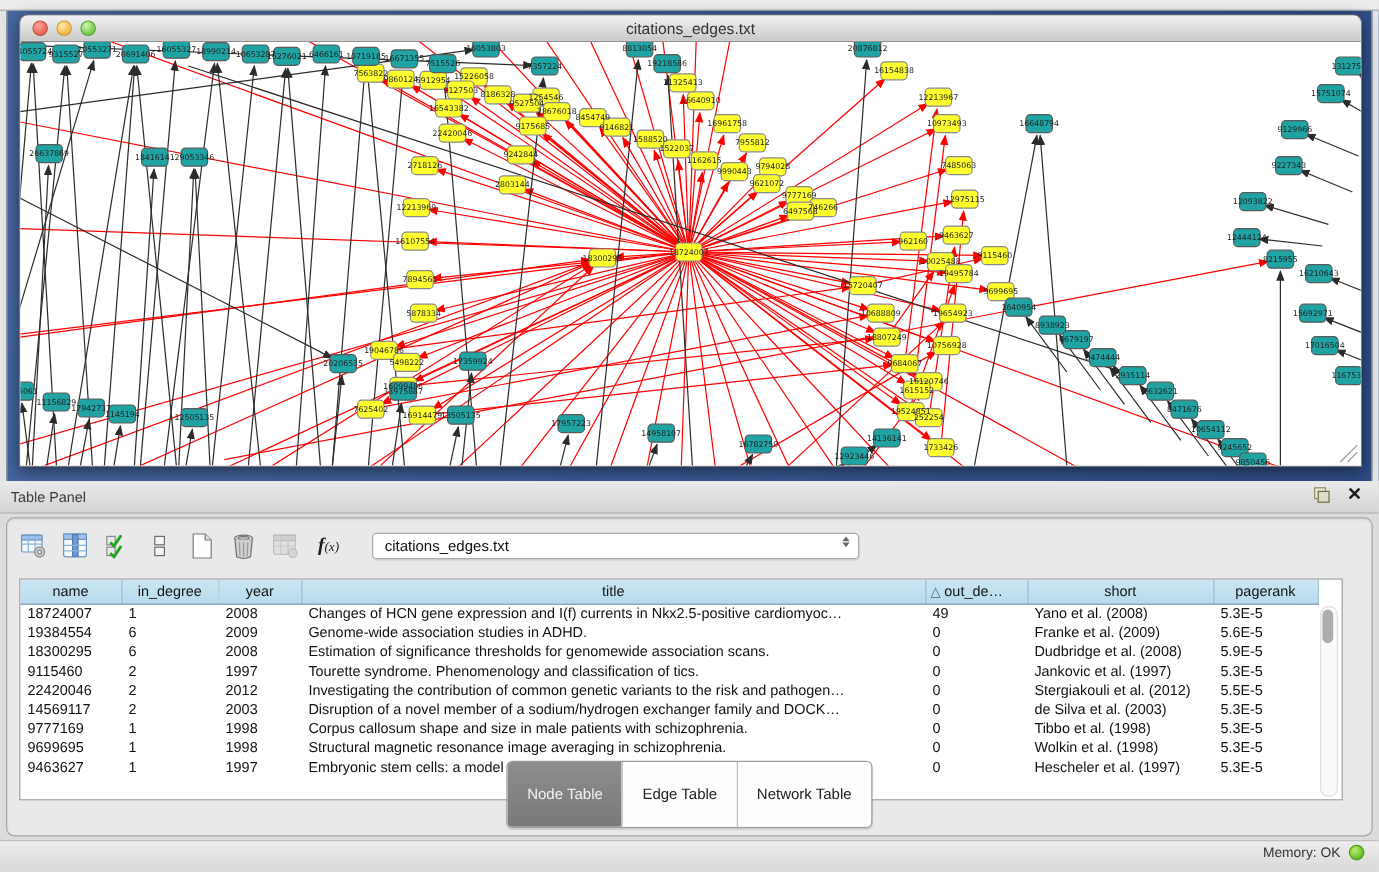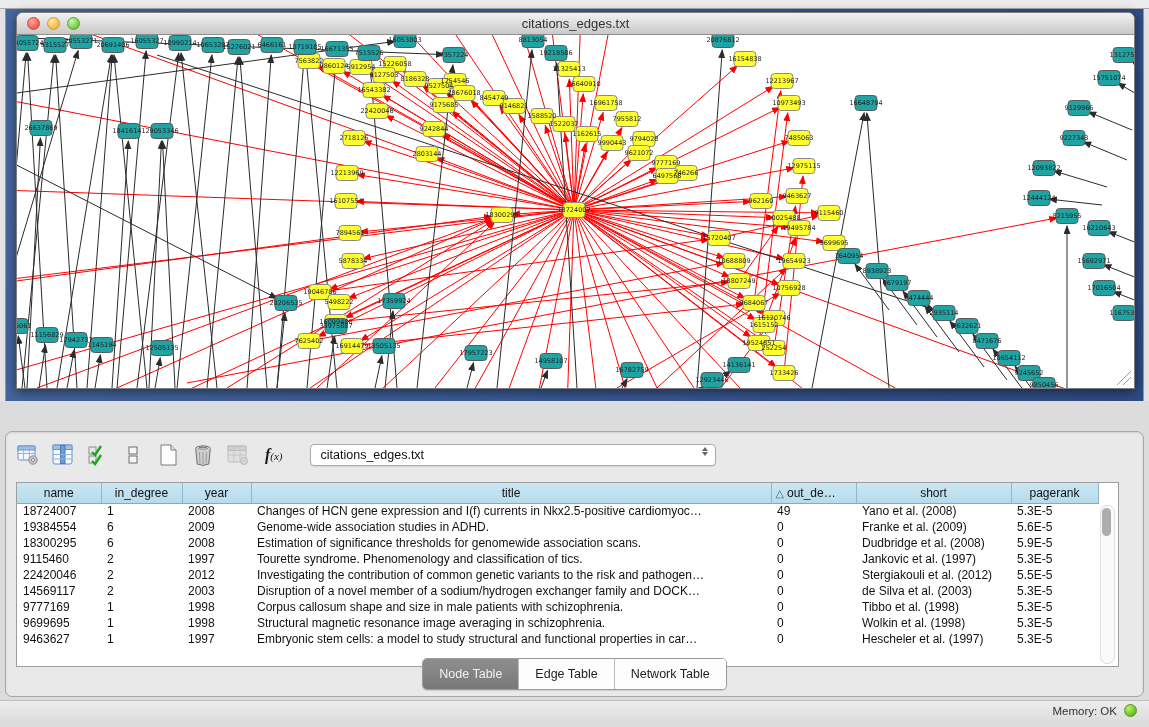--- a/index.html
+++ b/index.html
@@ -69,21 +69,21 @@
   table.grid td{height:16px;padding:0 4px 0 6px;white-space:nowrap;overflow:hidden;
                 text-overflow:clip;box-sizing:border-box;}
   .sort-tri{color:#3D6A84;font-size:11px;margin-right:3px;}
   .vscroll{position:absolute;right:3px;top:22px;bottom:2px;width:13px;background:#FAFAFA;
            border:1px solid #DDD;border-radius:7px;}
   .vthumb{position:absolute;left:1px;top:2px;width:9px;height:28px;background:#ADADAD;border-radius:5px;}
 
   .tabstrip{position:absolute;left:0;right:0;bottom:6px;display:flex;justify-content:center;}
   .segmented{display:flex;border:1px solid #9B9B9B;border-radius:5px;overflow:hidden;
              background:#FFF;box-shadow:0 1px 1px rgba(0,0,0,.12);}
-  .seg{height:22px;line-height:22px;font-size:12.5px;color:#222;padding:4px 16px;background:#FDFDFD;}
+  .seg{height:22px;line-height:22px;font-size:12.5px;color:#222;padding:16px 16px;background:#FDFDFD;}
   .seg + .seg{border-left:1px solid #B9B9B9;}
   .seg.active{background:linear-gradient(#8E8E8E,#787878);color:#F2F2F2;}
 
   .statusbar{position:absolute;left:0;top:700px;width:1149px;height:20px;
              background:linear-gradient(#EDEDED,#DEDEDE);border-top:1px solid #BEBEBE;
              display:flex;align-items:center;justify-content:flex-end;gap:7px;
              padding-right:12px;box-sizing:border-box;}
   .mem-label{font-size:11.5px;color:#333;}
   .mem-dot{width:13px;height:13px;border-radius:50%;
            background:radial-gradient(circle at 35% 30%,#B9EF6F,#6DC229 65%,#569A1D);
@@ -536,20 +536,30 @@
           <text x="1077" y="228.2" text-anchor="middle" font-size="6.5" fill="#222" font-family="&quot;DejaVu Sans&quot;,sans-serif">15692971</text>
           <text x="1087" y="255.2" text-anchor="middle" font-size="6.5" fill="#222" font-family="&quot;DejaVu Sans&quot;,sans-serif">17016504</text>
           <text x="1107" y="280.2" text-anchor="middle" font-size="6.5" fill="#222" font-family="&quot;DejaVu Sans&quot;,sans-serif">1167534</text>
           <line x1="1100" y1="350" x2="1114" y2="336" stroke="#9A9A9A" stroke-width="1"></line>
           <line x1="1106" y1="350" x2="1114" y2="342" stroke="#9A9A9A" stroke-width="1"></line>
         </svg>
     </div>
   </div>
 
   <div class="table-panel">
+    <div class="panel-titlebar">
+      <span class="ptitle">Table Panel</span>
+      <span class="panel-controls">
+        <span class="float-icon">
+          <span class="sq1"></span>
+            <span class="sq2"></span>
+        </span>
+        <span class="close-icon">✕</span>
+      </span>
+    </div>
 
     <div class="inset">
 
       <div class="toolbar">
         <span class="tbtn">
           <svg width="22" height="22">
               <rect x="1" y="2" width="17" height="14" rx="1.5" fill="#F4F8FC" stroke="#6A93C4"></rect>
               <rect x="1" y="2" width="17" height="4" fill="#9DC1E8" stroke="#6A93C4"></rect>
               <line x1="6.6" y1="2" x2="6.6" y2="16" stroke="#8FB4DA"></line>
               <line x1="12.3" y1="2" x2="12.3" y2="16" stroke="#8FB4DA"></line>

